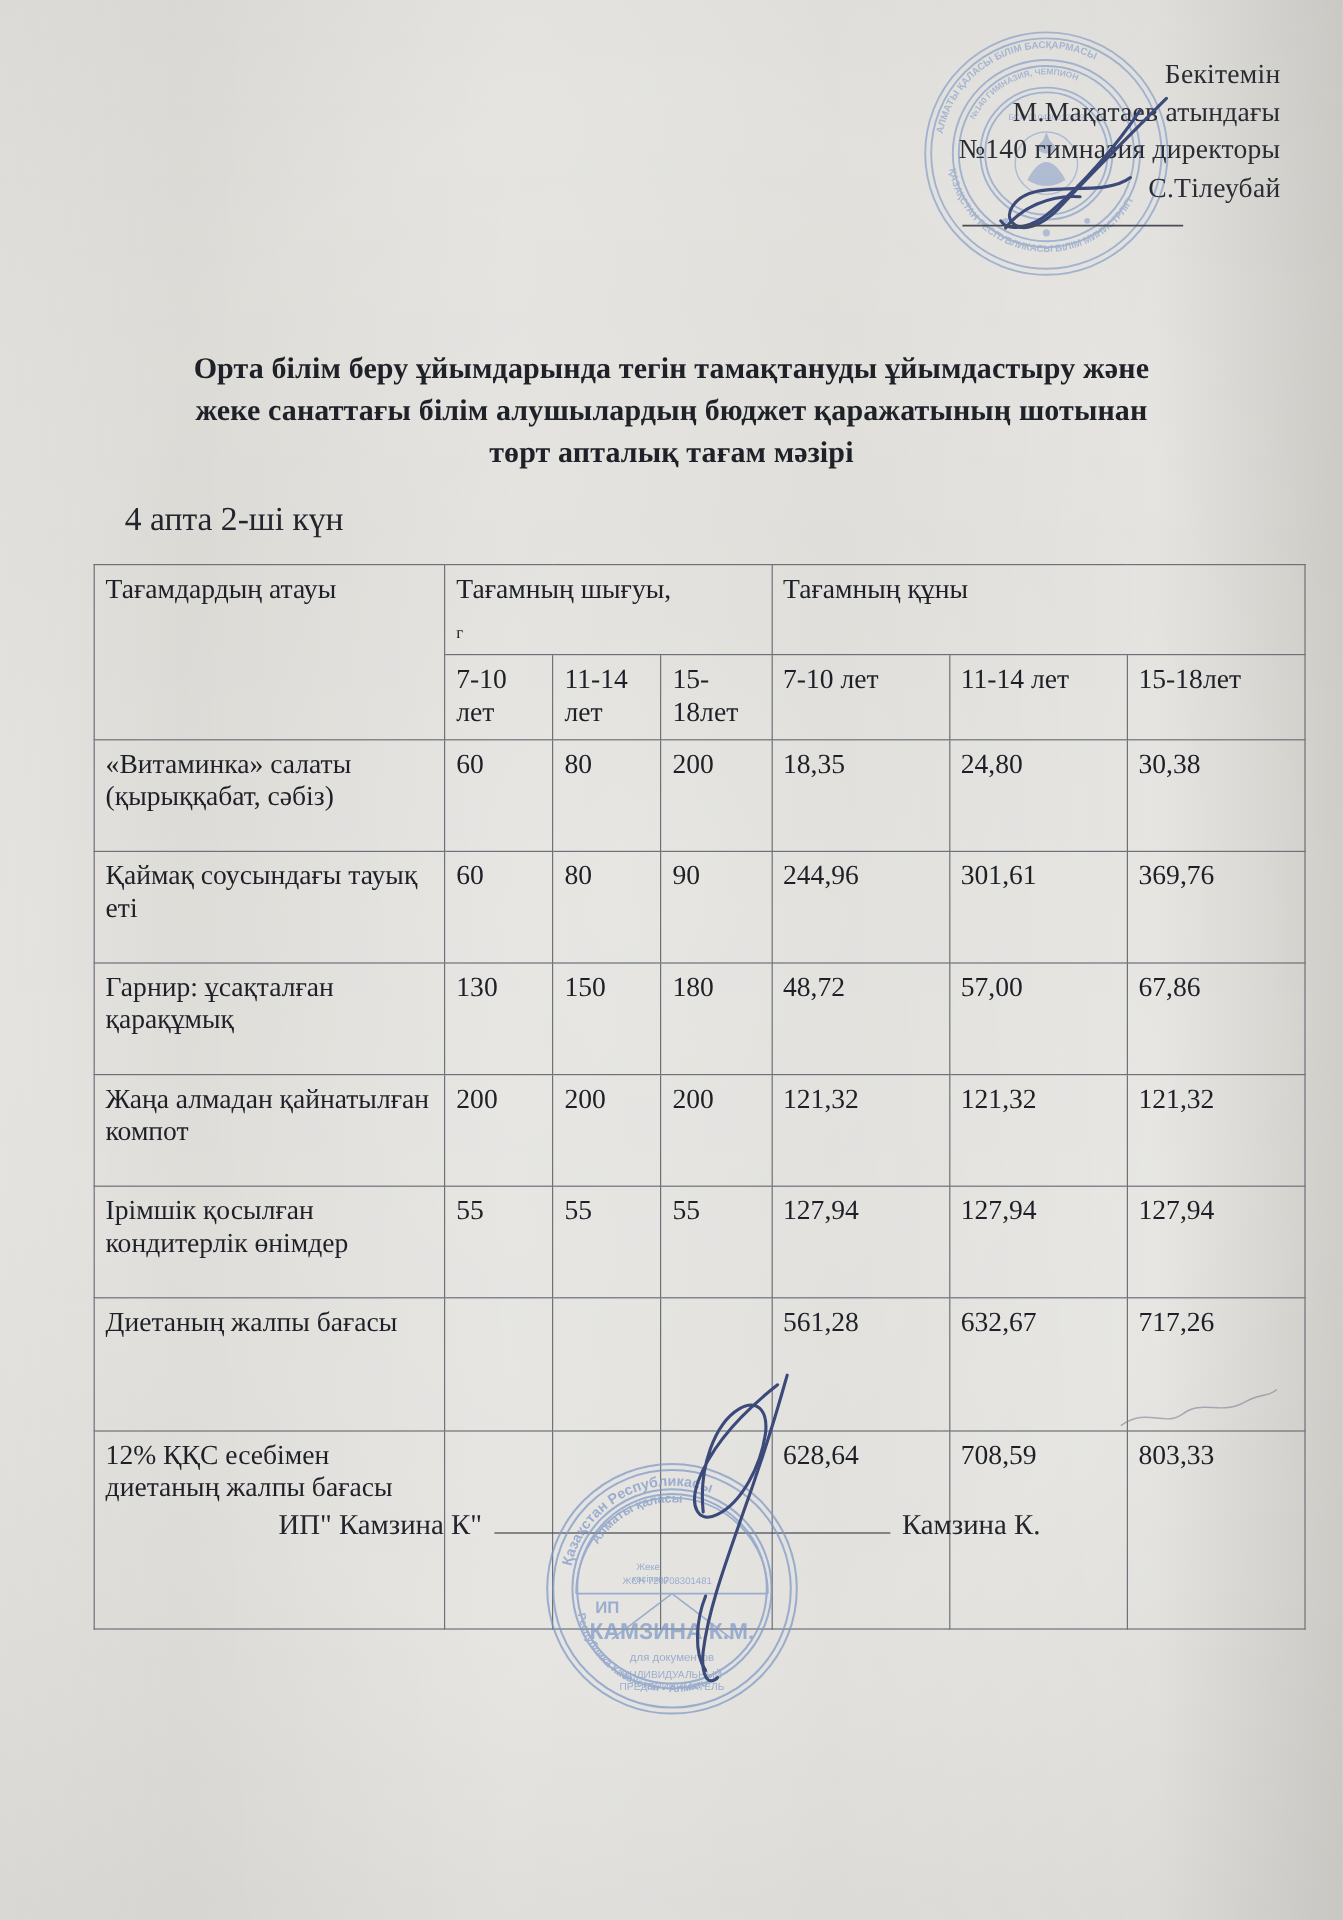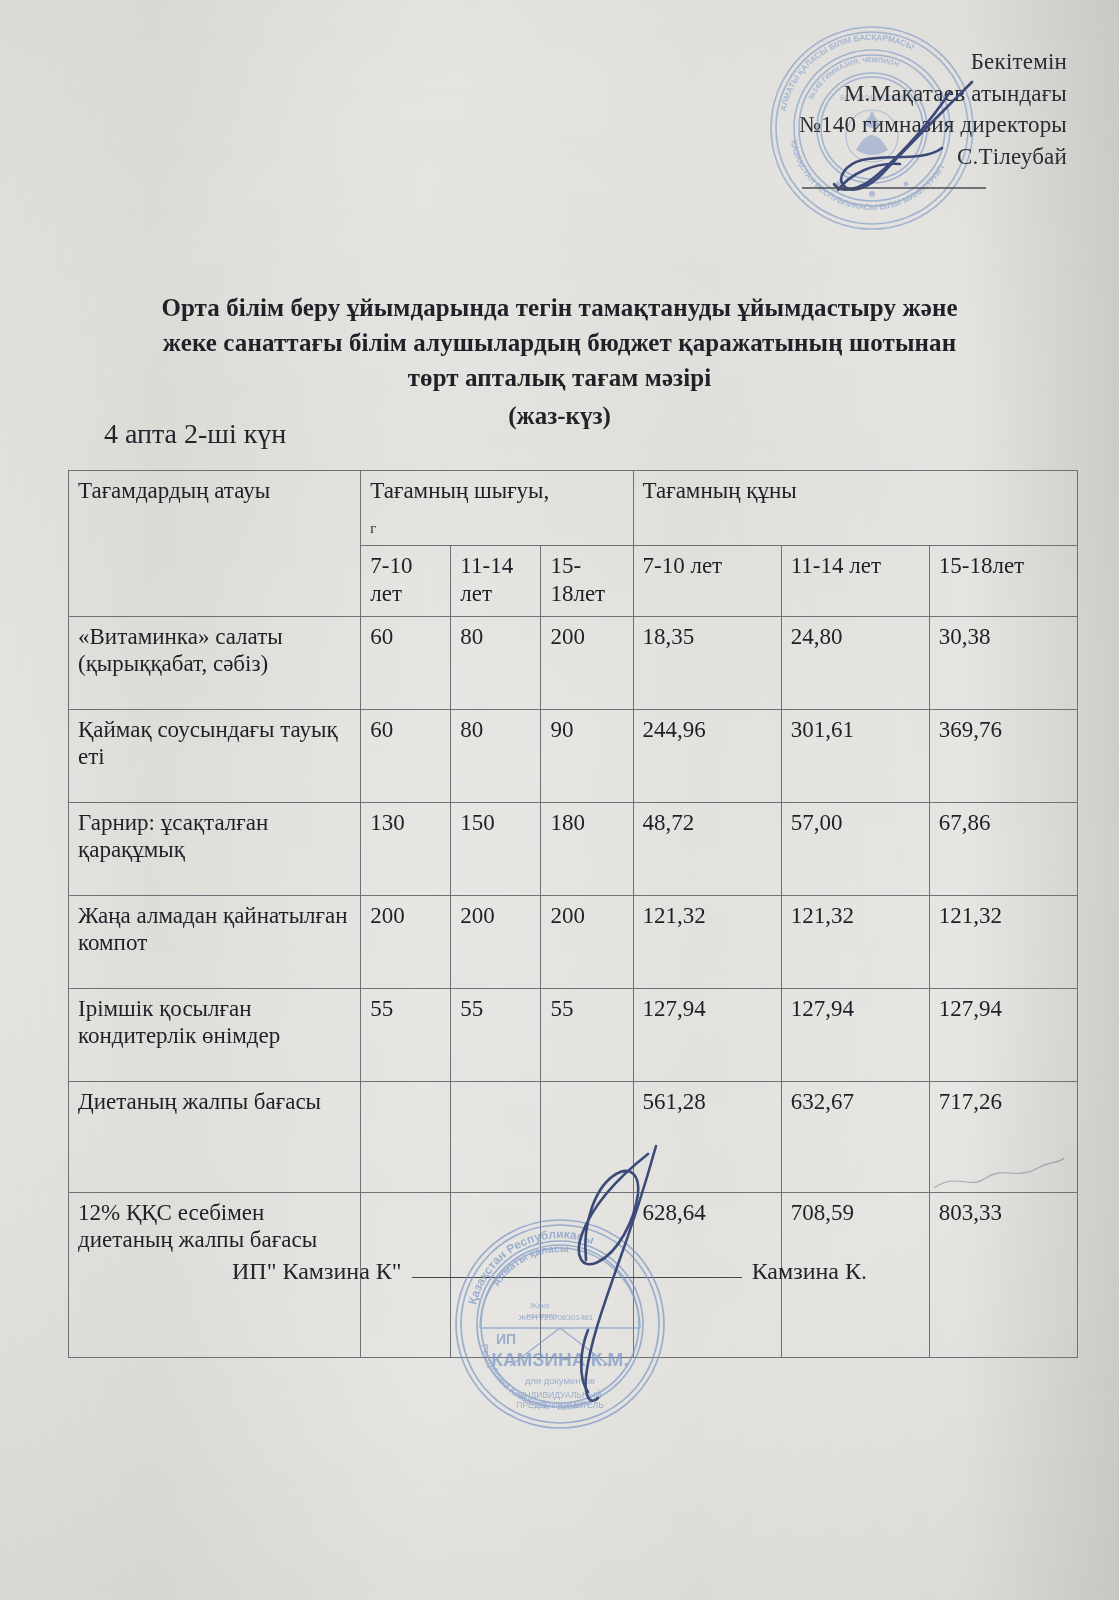--- a/index.html
+++ b/index.html
@@ -68,21 +68,21 @@
   .subtitle{
     font-weight:bold;font-size:25px;margin-top:7px;
   }
   .daynote{
     position:absolute; left:104px; top:418px;
     font-size:28px; color:#23252c; z-index:2;
   }
 
   
   .tbl-wrap{
-    position:absolute; left:68px; top:470px; width:1010px;
+    position:absolute; left:78px; top:470px; width:1010px;
     z-index:2;
   }
   table.menu{
     width:100%; border-collapse:collapse;
     table-layout:fixed;
     color:#1e2027;
   }
   table.menu td, table.menu th{
     border:1px solid #6d7178;
     padding:6px 9px 8px 9px;
@@ -174,21 +174,20 @@
   <div class="ln">Бекітемін</div>
   <div class="ln">М.Мақатаев атындағы</div>
   <div class="ln">№140 гимназия директоры</div>
   <div class="ln sig-ln">С.Тілеубай</div>
 </div>
 
 <div class="title-block">
   <div class="title-line">Орта білім беру ұйымдарында  тегін тамақтануды ұйымдастыру және</div>
   <div class="title-line">жеке  санаттағы  білім алушылардың  бюджет қаражатының шотынан</div>
   <div class="title-line">төрт апталық тағам мәзірі</div>
-  <div class="subtitle">(жаз-күз)</div>
 </div>
 
 <div class="daynote">4 апта 2-ші күн</div>
 
 <div class="tbl-wrap">
 <table class="menu">
   <colgroup>
     <col class="c-name">
         <col class="c-g">
         <col class="c-g">

